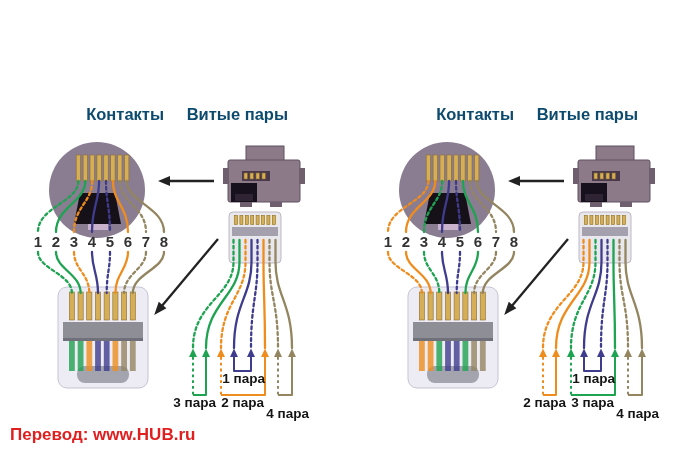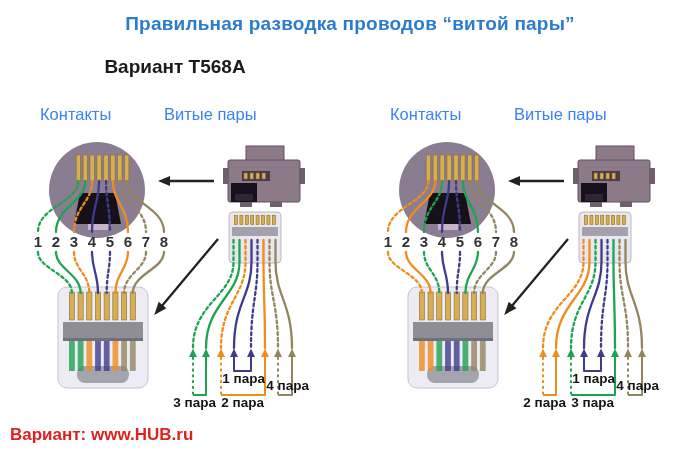--- a/index.html
+++ b/index.html
@@ -12,63 +12,61 @@
     font-size:19px;font-weight:700;color:#2b7ccd;letter-spacing:.2px;
     text-shadow:0 1px 0 rgba(255,255,255,.9);
   }
   .variant{position:absolute;top:0;width:350px;height:454px;}
   .va{left:0;} .vb{left:350px;}
   .variant-heading{
     position:absolute;top:56px;left:0;width:350px;text-align:center;
     font-size:19px;font-weight:700;color:#1b1b1b;
   }
   .sec-label{
-    position:absolute;top:105px;font-size:16.5px;font-weight:400;color:#3b82f6;
-    width:124px;text-align:left;
+    position:absolute;top:105px;font-size:16.5px;font-weight:700;color:#0c4a6e;
+    width:124px;text-align:right;
   }
   .contacts-label{left:40px;}
   .pairs-label{left:164px;}
   .pin{
     position:absolute;top:233px;width:18px;text-align:center;
     font-size:15px;font-weight:700;color:#333;
   }
   .p1{left:29px}.p2{left:47px}.p3{left:65px}.p4{left:83px}
   .p5{left:101px}.p6{left:119px}.p7{left:137px}.p8{left:155px}
   .pl{
     position:absolute;width:46px;text-align:right;
     font-size:13.5px;font-weight:700;color:#151515;white-space:nowrap;
   }
   .pl-inner{left:219px;top:371px;}
   .pl-left{left:170px;top:395px;}
   .pl-mid{left:218px;top:395px;}
-  .pl-right{left:263px;top:378px;}
+  .pl-right{left:263px;top:406px;}
   .footer-credit{
     position:absolute;left:10px;top:425px;
     font-size:17px;font-weight:700;color:#e01f1f;
   }
   svg.diagram{position:absolute;left:0;top:0;}
   .wire path{fill:none;stroke:currentColor;stroke-width:2.3;stroke-linecap:round;}
   .wire.dashed path{stroke-dasharray:2.8 3;}
   .wire polygon{fill:currentColor;}
   .wire rect{fill:currentColor;opacity:.8;}
   .bracket path{fill:none;stroke:currentColor;stroke-width:2;stroke-linejoin:round;}
   .bracket .bdash{stroke-dasharray:2.8 3;}
   .gold{fill:#d5ae55;stroke:#8a6d2f;stroke-width:.6;}
   .arrow line{stroke:#222;stroke-width:2.3;}
   .arrow polygon{fill:#222;}
 </style>
 </head>
 <body>
 
 <div class="screen">
 
-  <div class="main-title">Правильная разводка проводов “витой пары”</div>
 
   <div class="variant va">
-    <div class="variant-heading">Вариант T568A</div>
     <div class="sec-label contacts-label">Контакты</div>
     <div class="sec-label pairs-label">Витые пары</div>
 
     <svg class="diagram" width="350" height="454" viewBox="0 0 350 454">
 
       <g>
         <circle cx="97" cy="190" r="48" fill="#8a7d92"></circle>
         <path d="M80 193 L115 193 L121 224 L74 224 Z" fill="#161019"></path>
         <rect x="88" y="224" width="20" height="6" fill="#c9b3cc"></rect>
       </g>
@@ -391,14 +389,14 @@
     <span class="pin p6">6</span>
     <span class="pin p7">7</span>
     <span class="pin p8">8</span>
 
     <span class="pl pl-inner">1 пара</span>
     <span class="pl pl-left">2 пара</span>
     <span class="pl pl-mid">3 пара</span>
     <span class="pl pl-right">4 пара</span>
   </div>
 
-  <div class="footer-credit">Вариант: www.HUB.ru</div>
+  <div class="footer-credit">Перевод: www.HUB.ru</div>
 </div>
 
 </body></html>

